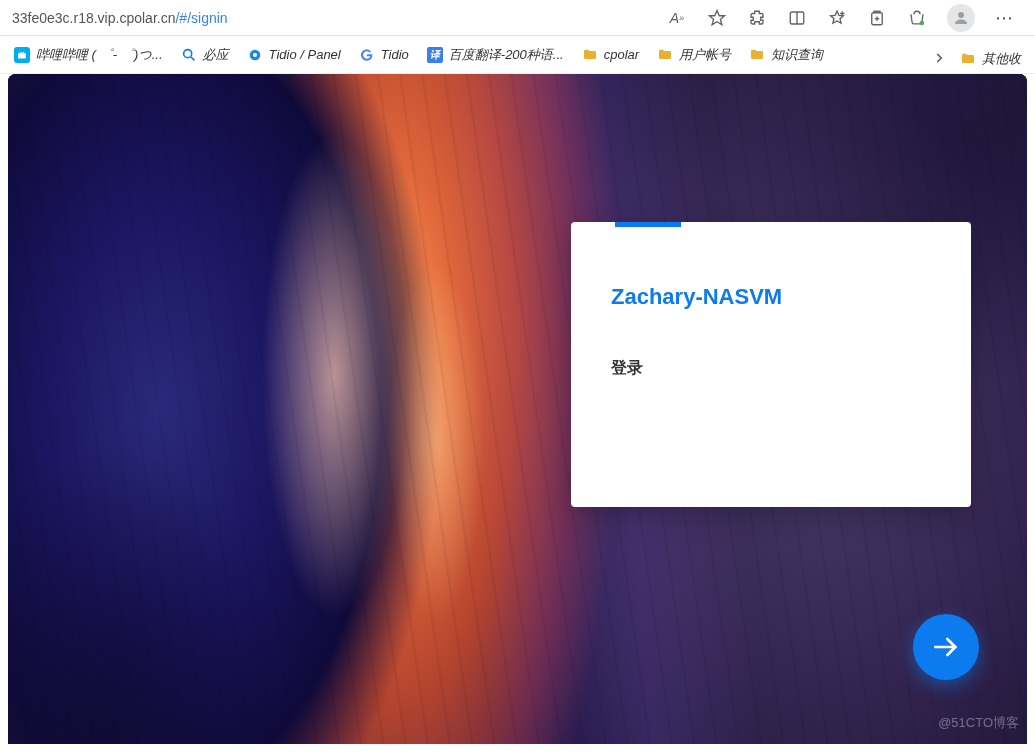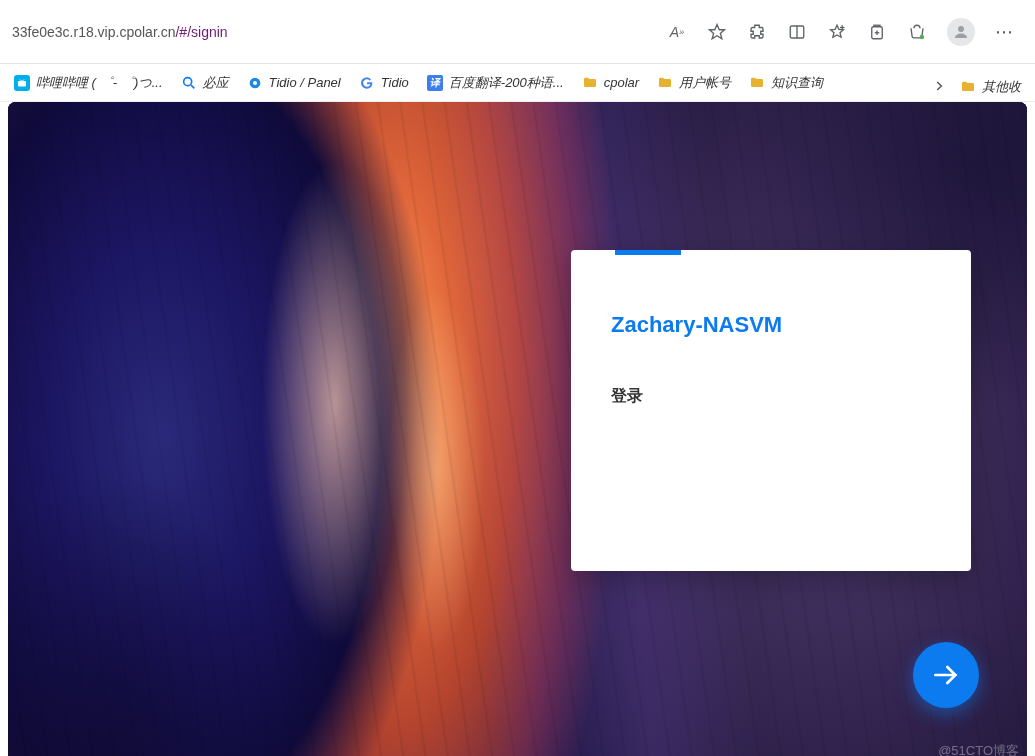--- a/index.html
+++ b/index.html
@@ -1,21 +1,21 @@
 <!DOCTYPE html>
 <html><head>
   <meta charset="utf-8">
   <style>
     * { margin: 0; padding: 0; box-sizing: border-box; }
     body { font-family: -apple-system, BlinkMacSystemFont, "Segoe UI", "Microsoft YaHei", sans-serif; overflow: hidden; width: 1035px; height: 756px; }
     
     
-    .address-bar { height: 64px; display: flex; align-items: center; padding: 16px 12px; border-bottom: 1px solid #e5e5e5; background: #fff; gap: 20px; }
+    .address-bar { height: 36px; display: flex; align-items: center; padding: 16px 12px; border-bottom: 1px solid #e5e5e5; background: #fff; gap: 20px; }
     .url-box { flex: 0 0 auto; display: flex; align-items: center; font-size: 14px; color: #555; }
-    .url-path { color: #701a75; }
+    .url-path { color: #3b82f6; }
     .addr-right { margin-left: auto; display: flex; align-items: center; gap: 20px; padding-right: 8px; }
     .addr-icon { width: 20px; height: 20px; display: flex; align-items: center; justify-content: center; color: #5f6368; cursor: pointer; }
     .addr-icon svg { width: 18px; height: 18px; }
     .avatar { width: 28px; height: 28px; border-radius: 50%; background: #e4e6e8; display: flex; align-items: center; justify-content: center; }
     .avatar svg { width: 18px; height: 18px; fill: #9aa0a6; }
     .more-dots { font-size: 18px; letter-spacing: 2px; color: #555; cursor: pointer; }
 
     
     .bookmarks-bar { height: 38px; display: flex; align-items: center; padding: 0 14px; gap: 18px; background: #fff; border-bottom: 1px solid #eee; font-size: 13px; color: #333; }
     .bm-item { display: flex; align-items: center; gap: 6px; white-space: nowrap; cursor: pointer; font-style: italic; }
@@ -39,21 +39,21 @@
       linear-gradient(85deg, transparent 45%, rgba(10,8,40,0.6) 50%, rgba(30,20,60,0.7) 60%, transparent 70%);
       mix-blend-mode: screen;
     }
     .canyon::after { content: ""; position: absolute; inset: 0; background:
       repeating-linear-gradient(82deg, transparent 0px, transparent 18px, rgba(0,0,0,0.08) 19px, transparent 22px),
       radial-gradient(ellipse 300px 500px at 10% 100%, rgba(15,10,50,0.8) 0%, transparent 60%),
       radial-gradient(ellipse 400px 400px at 95% 10%, rgba(25,18,55,0.7) 0%, transparent 60%);
     }
 
     
-    .login-card { position: absolute; right: 56px; top: 148px; width: 400px; background: #fff; border-radius: 4px; box-shadow: 0 8px 30px rgba(0,0,0,0.25); padding: 62px 40px 100px 40px; }
+    .login-card { position: absolute; right: 56px; top: 148px; width: 400px; background: #fff; border-radius: 4px; box-shadow: 0 8px 30px rgba(0,0,0,0.25); padding: 62px 40px 64px 40px; }
     .login-card::before { content: ""; position: absolute; top: 0; left: 44px; width: 66px; height: 5px; background: #0d7bf0; }
     .brand-title { font-size: 22px; font-weight: 700; color: #0d7bf0; margin-bottom: 48px; }
     .login-label { font-size: 16px; font-weight: 700; color: #333; margin-bottom: 64px; }
     .input-wrap { position: relative; }
     .text-input { width: 100%; border: none; border-bottom: 2px solid #0d7bf0; padding: 8px 2px; font-size: 14px; outline: none; background: transparent; }
     .text-input::placeholder { color: #bbb; }
 
     .fab { position: absolute; right: 48px; bottom: 64px; width: 66px; height: 66px; border-radius: 50%; background: #0d7bf0; display: flex; align-items: center; justify-content: center; box-shadow: 0 6px 18px rgba(13,123,240,0.5); cursor: pointer; }
     .fab svg { stroke: #fff; }
 

